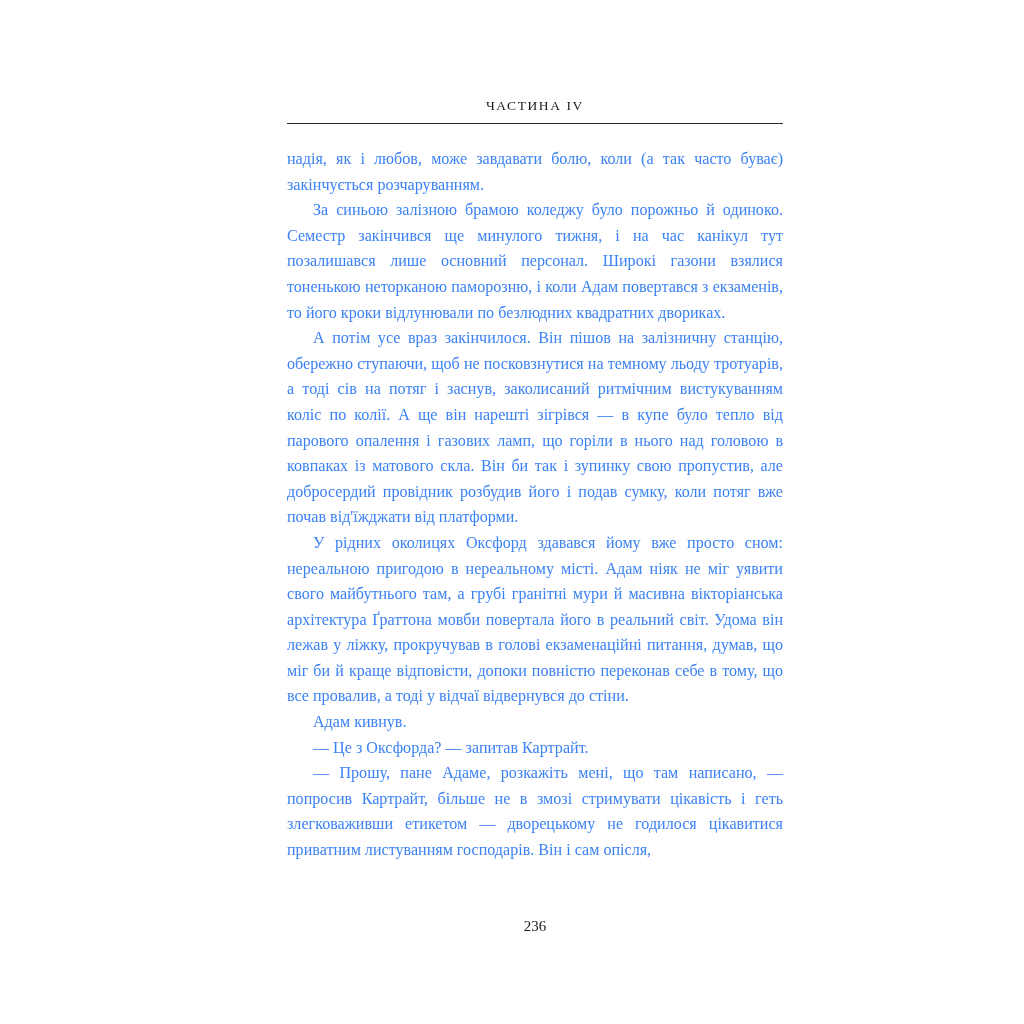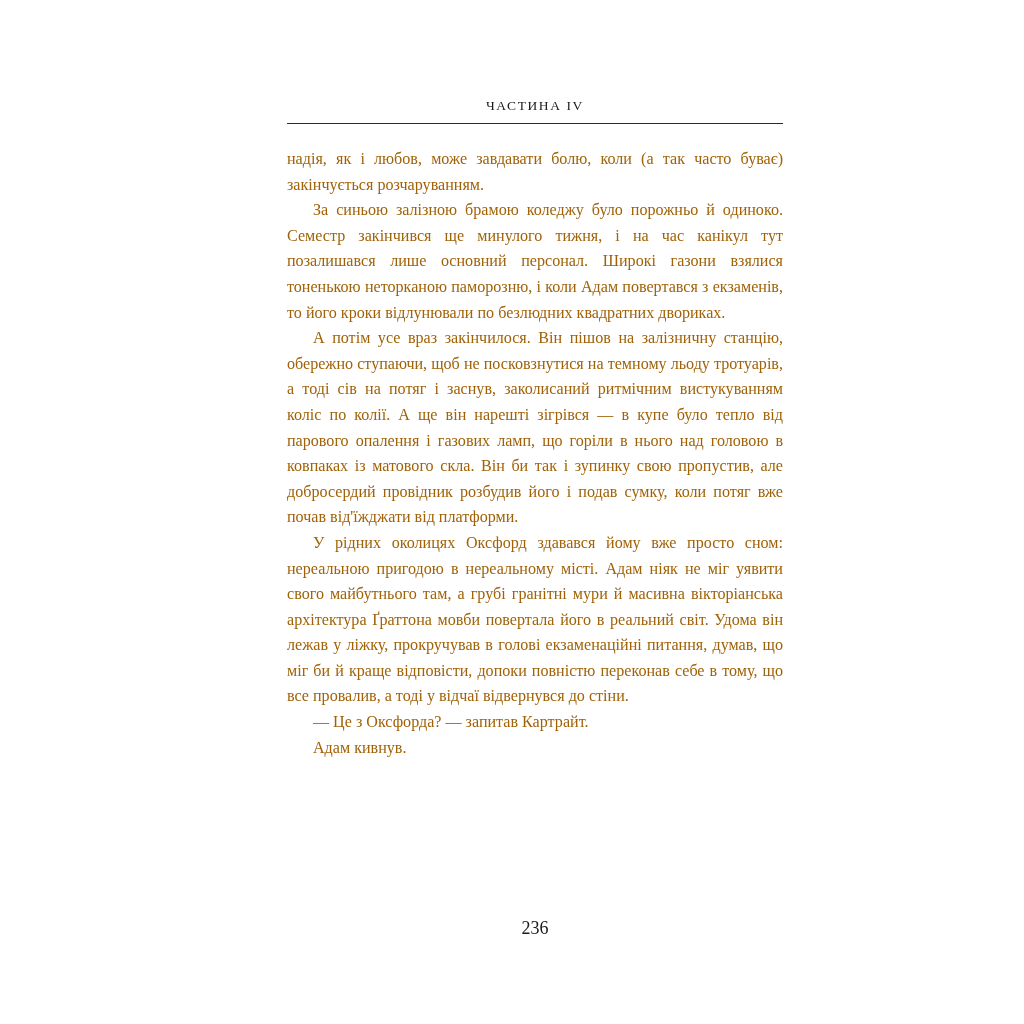--- a/index.html
+++ b/index.html
@@ -43,48 +43,49 @@
     width: 100%;
     margin-bottom: 22px;
   }
   .body-text p {
     margin: 0;
     font-size: 16.1px;
     line-height: 25.6px;
     text-align: justify;
     text-justify: inter-word;
     hyphens: manual;
-    color: #a16207;
+    color: #3b82f6;
   }
   .body-text p.indent {
     text-indent: 26px;
   }
   .folio {
     position: absolute;
     left: 287px;
     width: 496px;
     top: 918px;
     text-align: center;
-    font-size: 18px;
+    font-size: 15px;
     color: #1b1b1f;
   }
 </style>
 </head>
 <body>
 
 <div class="page">
 
   <div class="text-column">
     <div class="running-head">ЧАСТИНА IV</div>
     <div class="head-rule"></div>
     <div class="body-text">
       <p>надія, як і любов, може завдавати болю, коли (а так часто буває) закінчується розчаруванням.</p>
       <p class="indent">За синьою залізною брамою коледжу було порожньо й одиноко. Семестр закінчився ще минулого тижня, і на час канікул тут позалишався лише основний персонал. Широкі газони взялися тоненькою неторканою паморозню, і коли Адам повертався з екзаменів, то його кроки відлунювали по безлюдних квадратних двориках.</p>
       <p class="indent">А потім усе враз закінчилося. Він пішов на залізничну станцію, обережно ступаючи, щоб не посковзнутися на темному льоду тротуарів, а тоді сів на потяг і заснув, заколисаний ритмічним вистукуванням коліс по колії. А ще він нарешті зігрівся — в купе було тепло від парового опалення і газових ламп, що горіли в нього над головою в ковпаках із матового скла. Він би так і зупинку свою пропустив, але добросердий провідник розбудив його і подав сумку, коли потяг вже почав від'їжджати від платформи.</p>
       <p class="indent">У рідних околицях Оксфорд здавався йому вже просто сном: нереальною пригодою в нереальному місті. Адам ніяк не міг уявити свого майбутнього там, а грубі гранітні мури й масивна вікторіанська архітектура Ґраттона мовби повертала його в реальний світ. Удома він лежав у ліжку, прокручував в голові екзаменаційні питання, думав, що міг би й краще відповісти, допоки повністю переконав себе в тому, що все провалив, а тоді у відчаї відвернувся до стіни.</p>
+      <p class="indent">Адам кивнув.</p>
       <p class="indent">— Це з Оксфорда? — запитав Картрайт.</p>
-      <p class="indent">Адам кивнув.</p>
+      <p class="indent">— Прошу, пане Адаме, розкажіть мені, що там написано, — попросив Картрайт, більше не в змозі стримувати цікавість і геть злегковаживши етикетом — дворецькому не годилося цікавитися приватним листуванням господарів. Він і сам опісля,</p>
     </div>
   </div>
 
   <div class="folio">236</div>
 
 </div>
 
 </body></html>

